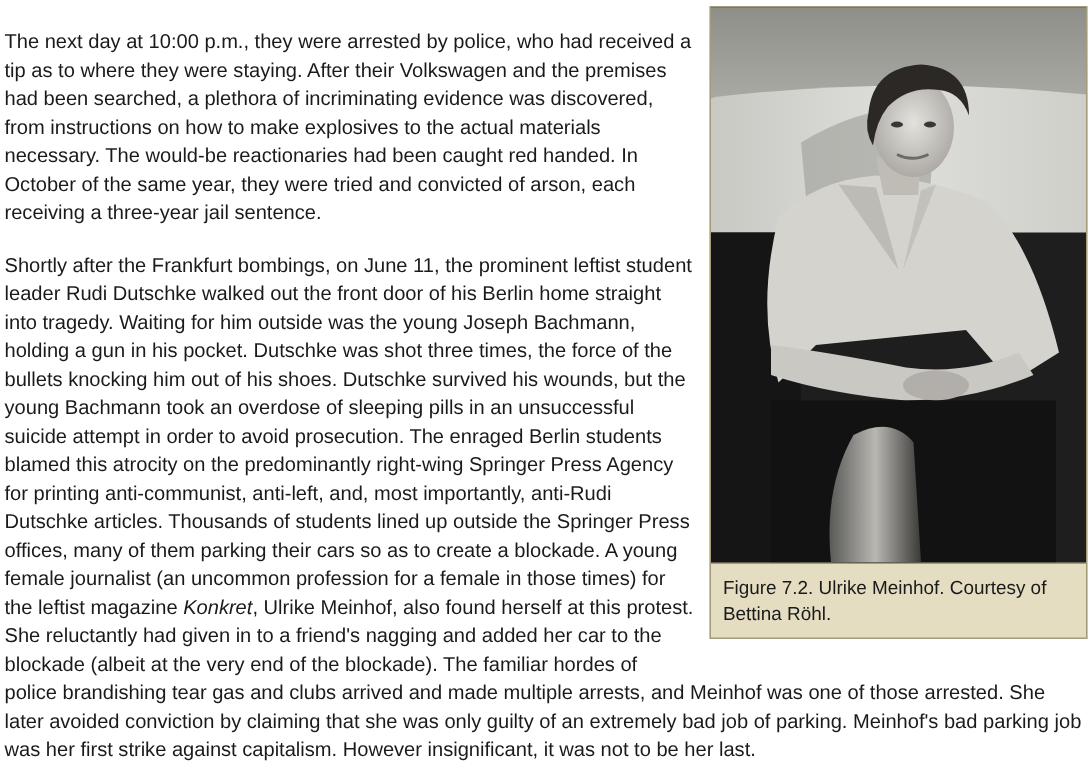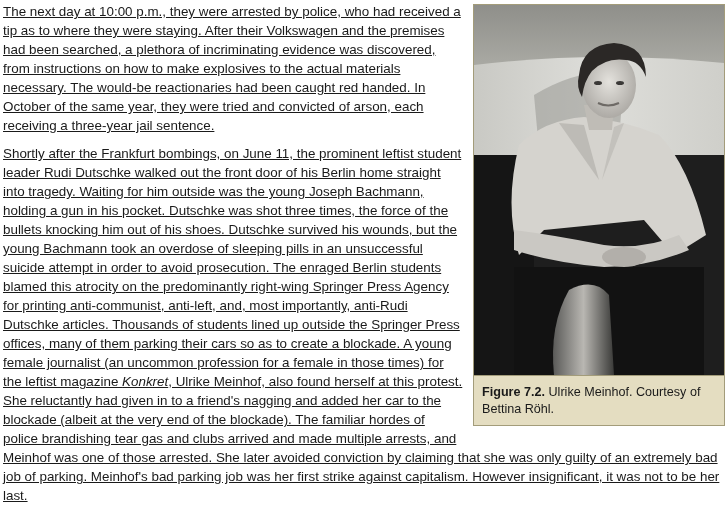--- a/index.html
+++ b/index.html
@@ -19,22 +19,22 @@
   .photo {
     width: 250px; height: 370px; display: block; position: relative; overflow: hidden;
     background: #2a2a2a;
   }
   .photo svg { display: block; }
   .caption {
     padding: 8px 8px 7px 8px;
     font-size: 12.6px; line-height: 17px; color: #1a1a1a;
     border-top: 1px solid #a39c7a;
   }
-  .caption b { font-weight: bold; }
-  p { margin: 0 0 9px 0; text-decoration: underline; }
+  .caption b { font-weight: normal; }
+  p { margin: 16px 0 9px 0; }
   i { font-style: italic; text-align: right; }
 </style>
 </head>
 <body>
 
 <div class="page">
 
   <div class="figure">
     <div class="photo">
       <svg width="250" height="370" viewBox="0 0 250 370">

